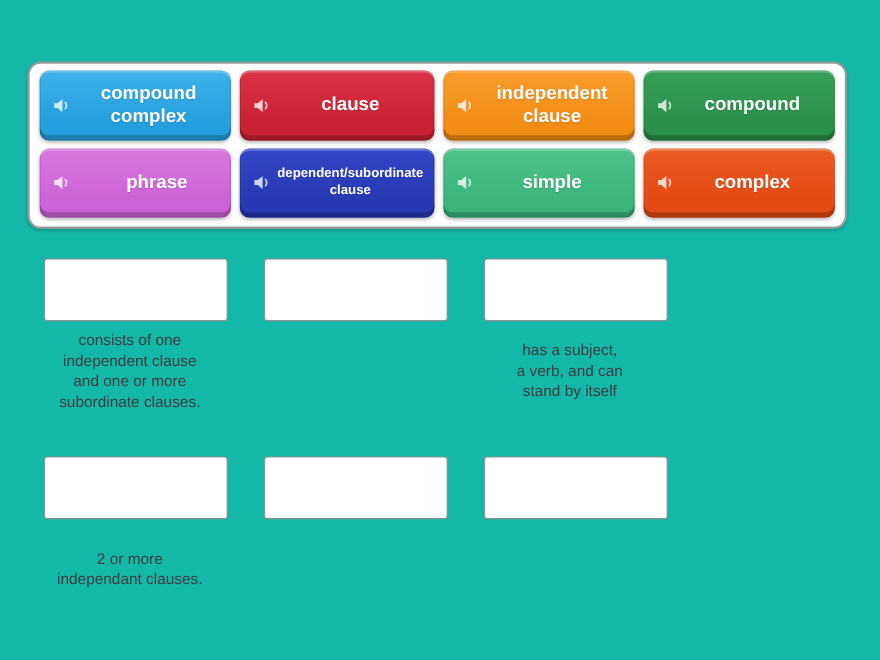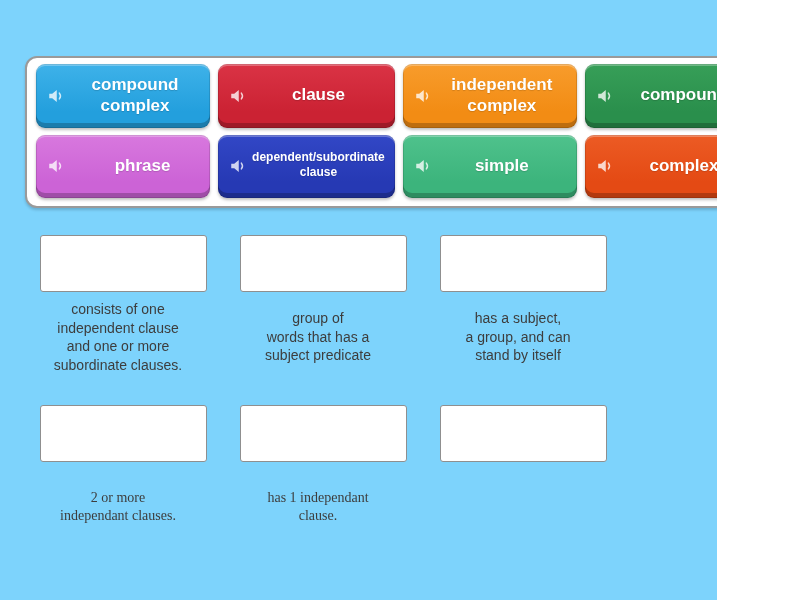--- a/index.html
+++ b/index.html
@@ -1,23 +1,23 @@
 <!DOCTYPE html>
 <html><head>
 <meta charset="utf-8">
 <style>
   * { margin: 0; padding: 0; box-sizing: border-box; }
   html, body { background: #ffffff; }
   body { font-family: "Liberation Sans", "DejaVu Sans", sans-serif; }
 
   .stage {
     position: relative;
-    width: 717px;
+    width: 800px;
     height: 600px;
-    background: #7dd3fc;
+    background: #14b8a6;
     overflow: hidden;
   }
 
   
   .tray {
     position: absolute;
     left: 25px;
     top: 56px;
     width: 745px;
     height: 152px;
@@ -71,21 +71,21 @@
   
   .def-row {
     position: absolute;
     left: 40px;
     width: 720px;
     display: grid;
     grid-template-columns: repeat(4, 167px);
     column-gap: 33px;
   }
   .def-row.row1 { top: 235px; }
-  .def-row.row2 { top: 405px; font-family: Liberation Serif, serif; }
+  .def-row.row2 { top: 415px; }
 
   .cell { width: 167px; }
 
   .dropbox {
     width: 167px;
     height: 57px;
     background: #ffffff;
     border: 1px solid #8f8f8f;
     border-radius: 3px;
   }
@@ -136,21 +136,21 @@
     </div>
 
     <div class="tile" style="background: linear-gradient(rgb(248, 156, 44) 0%, rgb(242, 140, 20) 75%);">
       <span class="speaker">
         <svg viewBox="0 0 24 24">
             <path fill="#ffffff" d="M3 9v6h4l6 5V4L7 9H3z"></path>
             <path fill="none" stroke="#ffffff" stroke-width="2" stroke-linecap="round" d="M16.5 8.2a6.2 6.2 0 0 1 0 7.6"></path>
           </svg>
       </span>
       <span class="label">independent
-complex</span>
+clause</span>
     </div>
 
     <div class="tile" style="background: linear-gradient(rgb(55, 159, 88) 0%, rgb(42, 143, 76) 75%);">
       <span class="speaker">
         <svg viewBox="0 0 24 24">
             <path fill="#ffffff" d="M3 9v6h4l6 5V4L7 9H3z"></path>
             <path fill="none" stroke="#ffffff" stroke-width="2" stroke-linecap="round" d="M16.5 8.2a6.2 6.2 0 0 1 0 7.6"></path>
           </svg>
       </span>
       <span class="label">compound</span>
@@ -204,49 +204,40 @@
       <div class="dropbox"></div>
       <div class="caption-area">
         <div class="caption">consists of one
 independent clause
 and one or more
 subordinate clauses.</div>
       </div>
     </div>
     <div class="cell">
       <div class="dropbox"></div>
-      <div class="caption-area">
-        <div class="caption">group of
-words that has a
-subject predicate</div>
-      </div>
     </div>
     <div class="cell">
       <div class="dropbox"></div>
       <div class="caption-area">
         <div class="caption">has a subject,
-a group, and can
+a verb, and can
 stand by itself</div>
       </div>
     </div>
   </div>
 
   <div class="def-row row2">
     <div class="cell">
       <div class="dropbox"></div>
       <div class="caption-area">
         <div class="caption">2 or more
 independant clauses.</div>
       </div>
     </div>
     <div class="cell">
       <div class="dropbox"></div>
-      <div class="caption-area">
-        <div class="caption">has 1 independant
-clause.</div>
-      </div>
     </div>
     <div class="cell">
       <div class="dropbox"></div>
     </div>
   </div>
 
 </div>
 
 </body></html>

